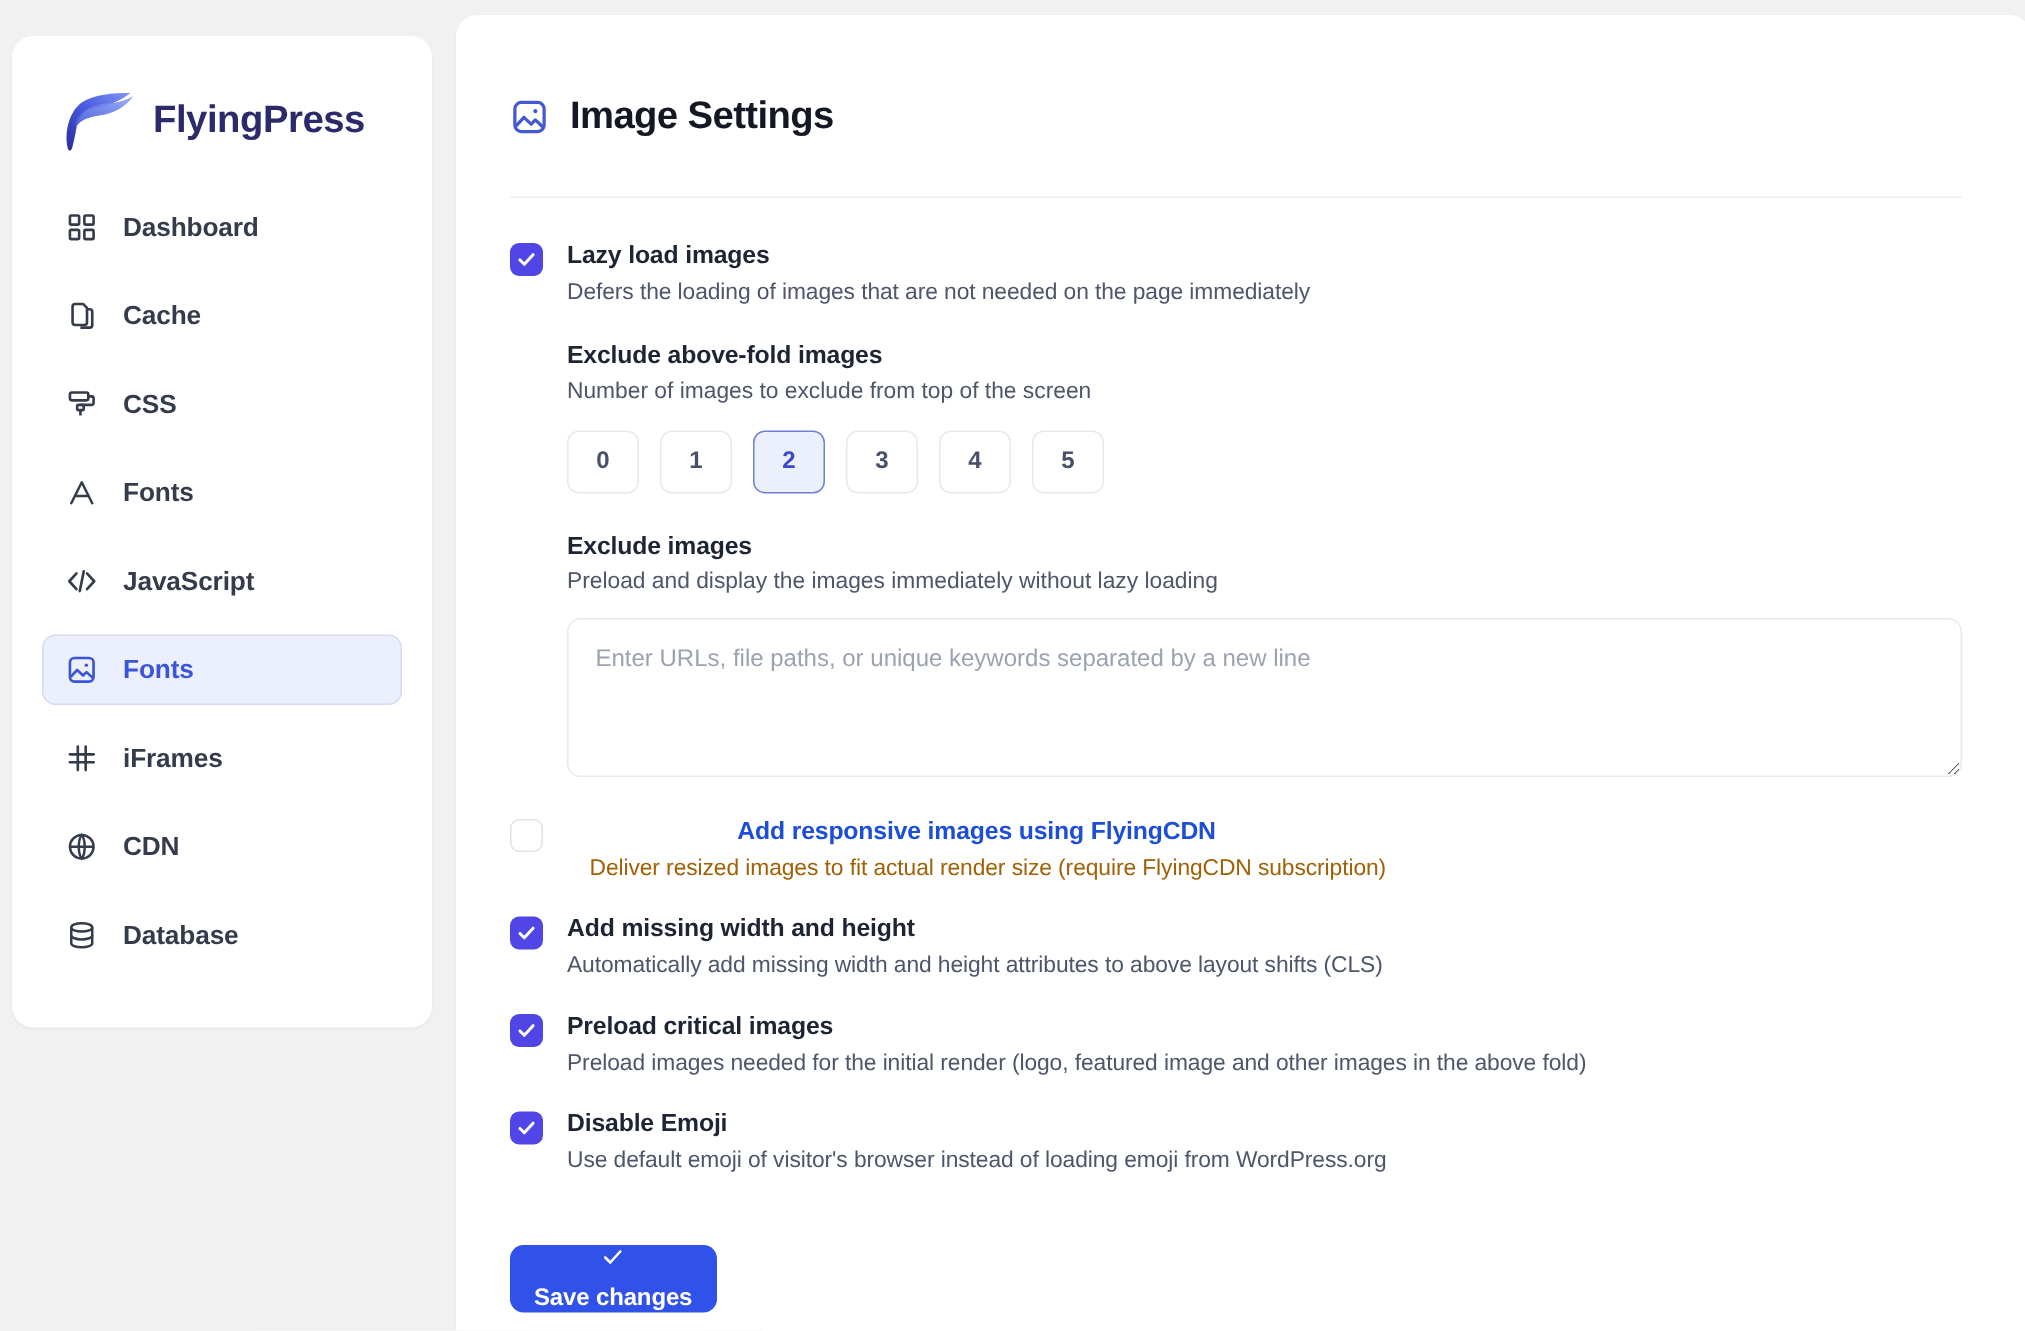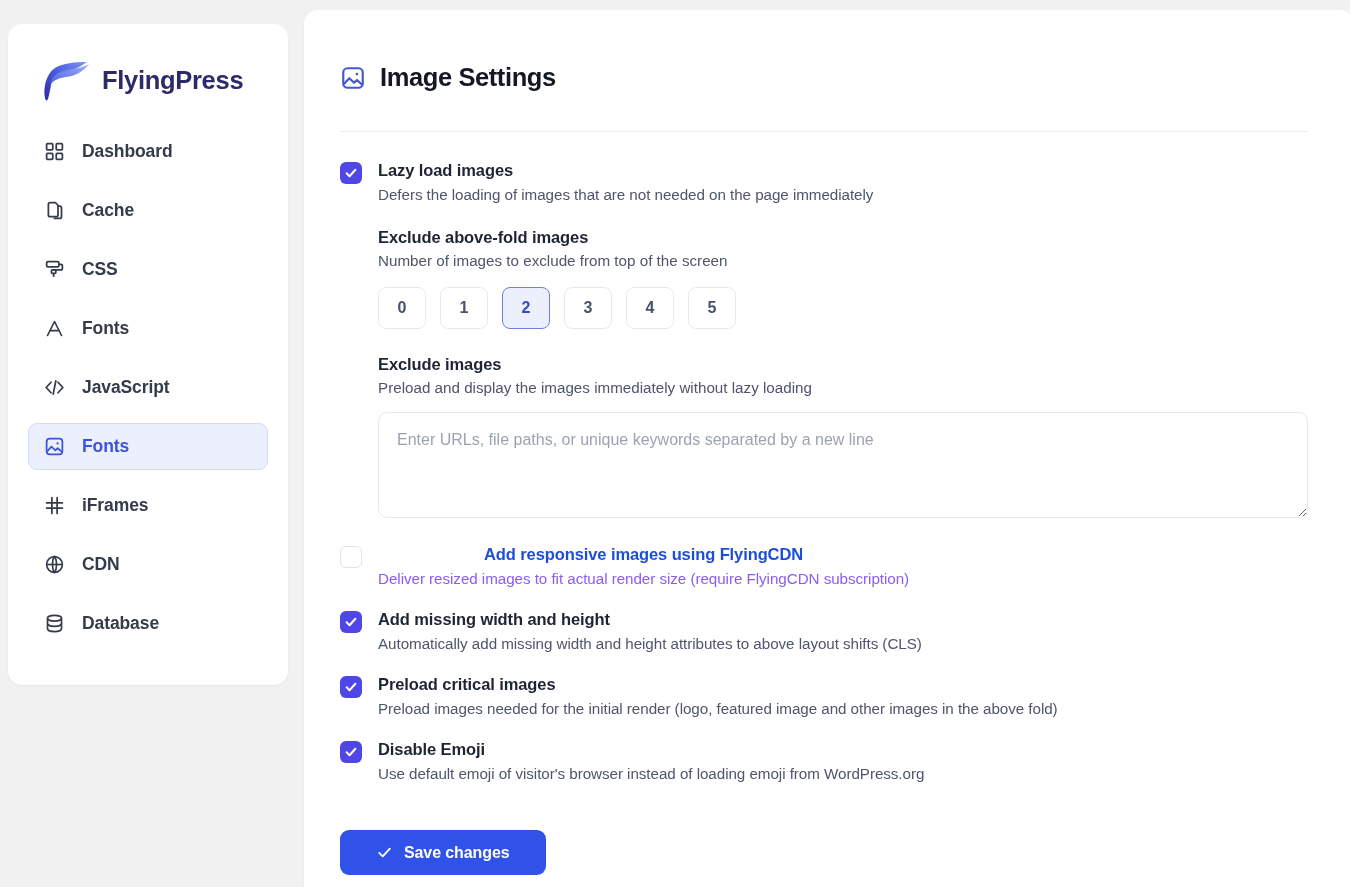--- a/index.html
+++ b/index.html
@@ -130,21 +130,21 @@
     letter-spacing: -0.1px;
   }
   .opt-desc {
     font-size: 15.2px;
     color: #4d566b;
     line-height: 22px;
     margin-top: 3px;
     letter-spacing: -0.05px;
   }
   .opt-row.disabled .opt-title { color: #1d4ed8; text-align: center; }
-  .opt-row.disabled .opt-desc  { color: #8b5cf6; }
+  .opt-row.disabled .opt-desc  { color: #a16207; margin-left: 15px; }
 
   
   .sub {
     margin-left: 38px;
     margin-top: 22px;
     margin-bottom: 26px;
   }
   .sub-title {
     font-size: 16.5px;
     font-weight: 700;
@@ -191,33 +191,34 @@
     outline: none;
     line-height: 22px;
   }
   textarea.exclude::placeholder { color: #9ba2b0; }
 
   
   .save-btn {
     margin-top: 26px;
     margin-left: 0;
     height: 45px;
-    padding: 0 36px;
+    padding: 0 16px;
     background: #3152e8;
     border: none;
     border-radius: 9px;
     color: #fff;
     font-size: 16px;
     font-weight: 700;
     font-family: "Liberation Sans", sans-serif;
     display: inline-flex;
     align-items: center;
     gap: 11px;
     cursor: pointer;
     letter-spacing: -0.1px;
+    flex-direction: column;
   }
   .save-btn svg { width: 17px; height: 17px; display: block; }
 </style>
 </head>
 <body>
 
 <div class="app">
 
   <aside class="sidebar">
 

